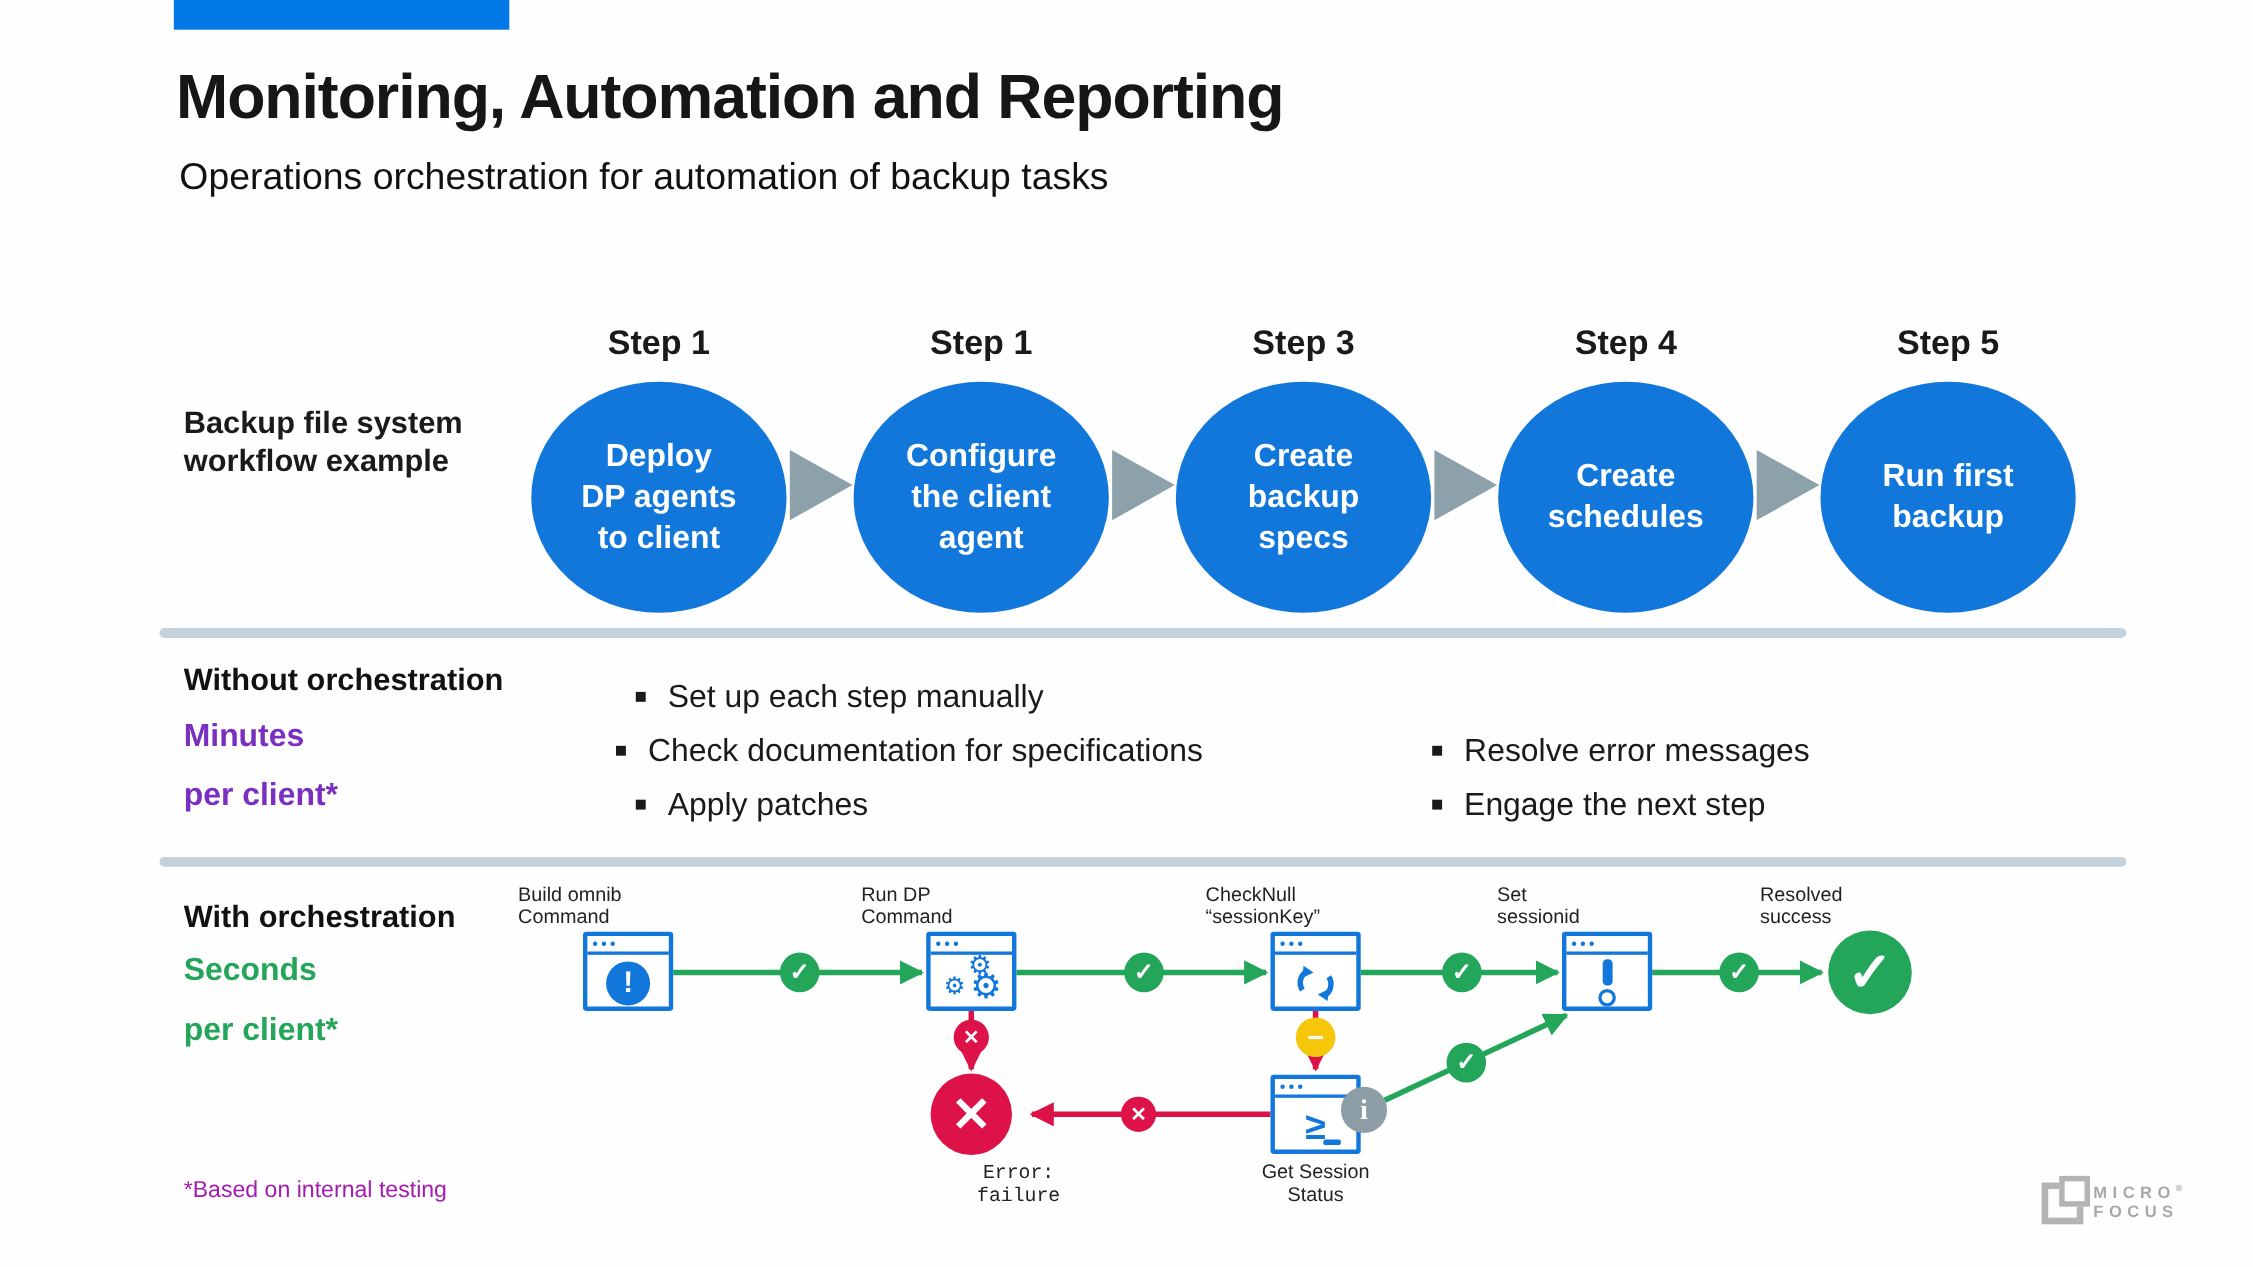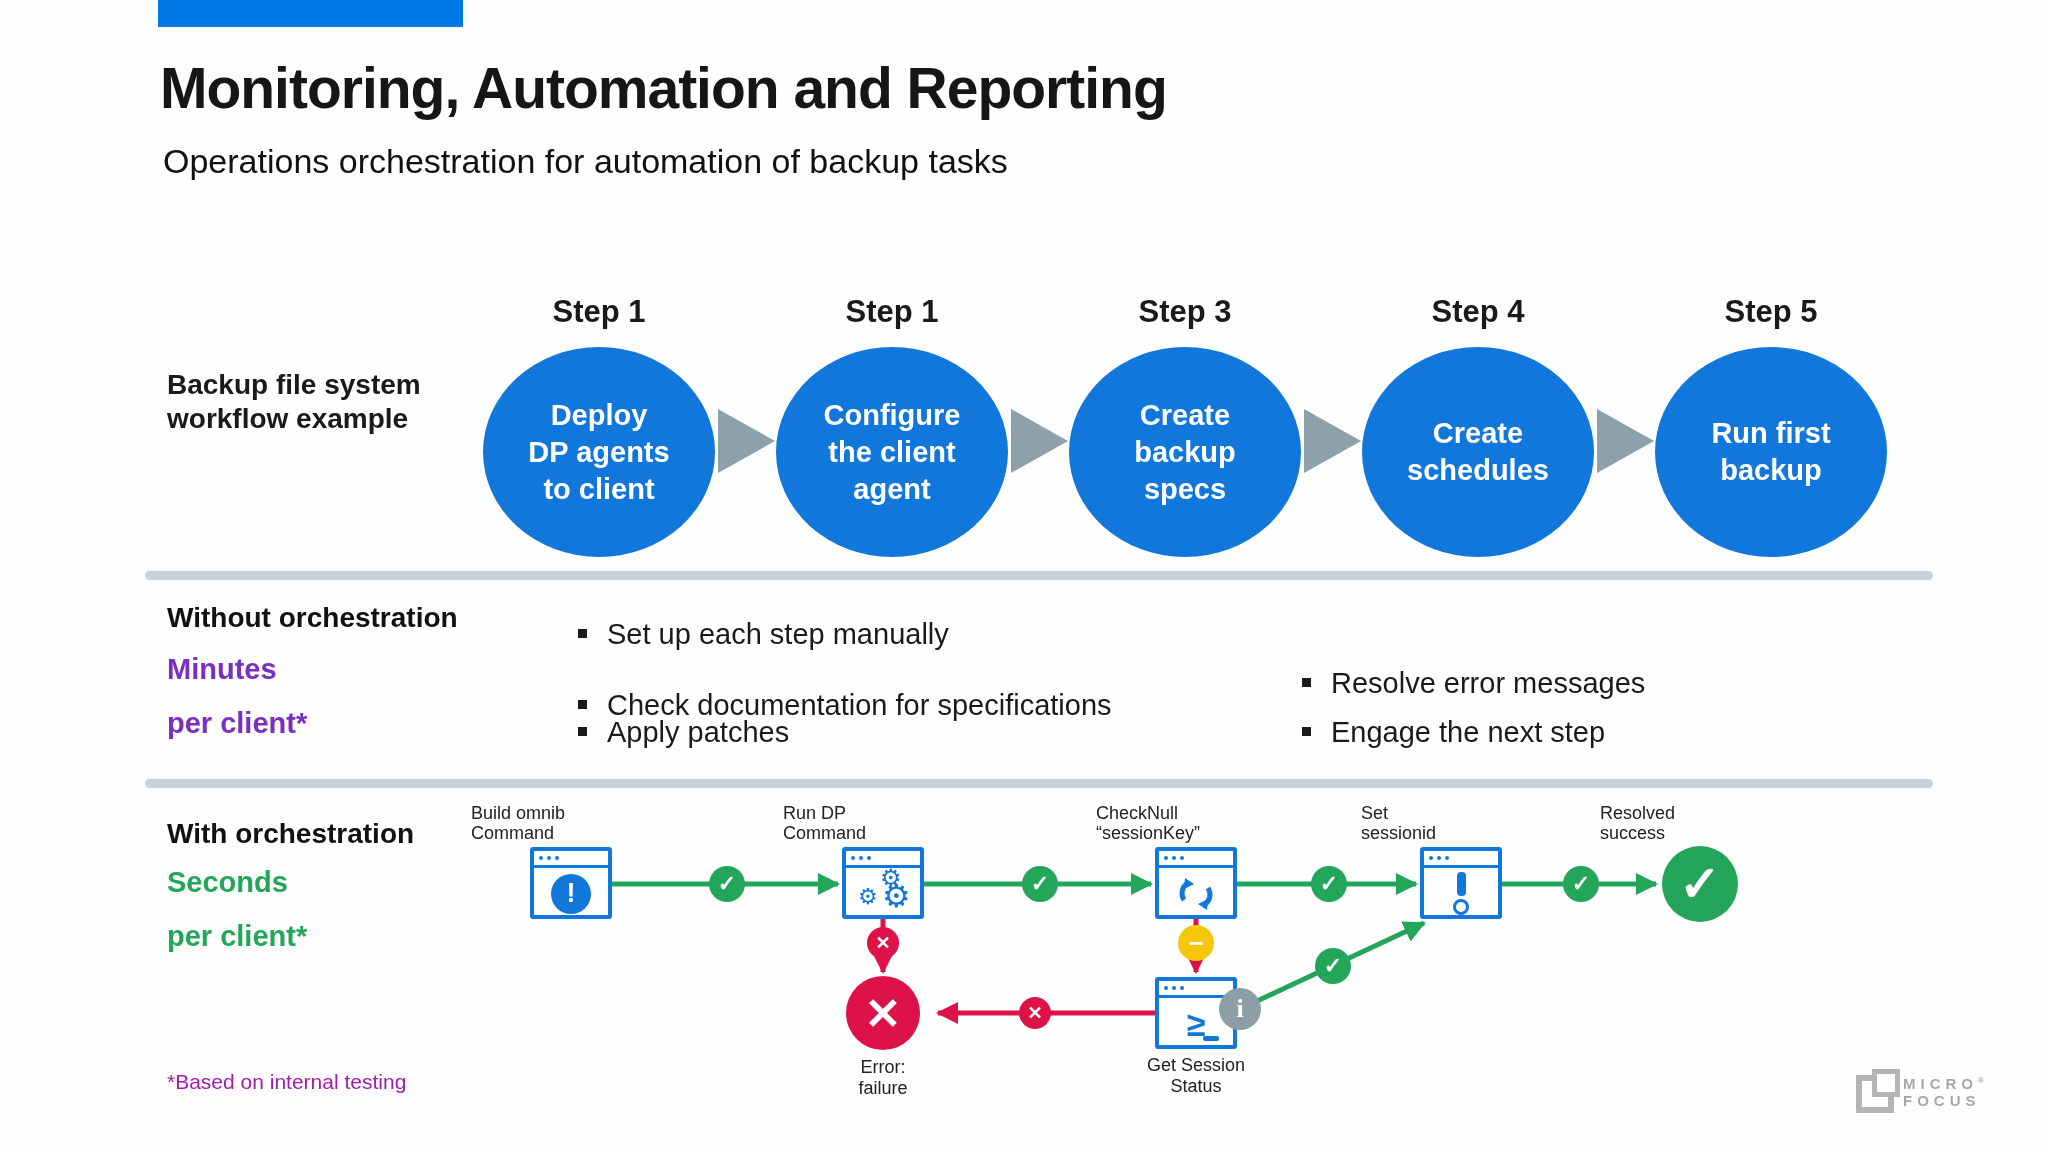--- a/index.html
+++ b/index.html
@@ -116,21 +116,21 @@
   <div class="abs divider" style="top:571px;"></div>
 
   <div class="abs sechead" style="top:602px;">Without orchestration</div>
   <div class="abs metric m-purple pre" style="top:642px;">Minutes
 per client*</div>
 
   <div class="abs bul" style="left:578px;top:615px;width:680px;">
       <span class="sq"></span>
       <span>Set up each step manually</span>
     </div>
-  <div class="abs bul" style="left:578px;top:664px;width:680px;margin-top:22px;">
+  <div class="abs bul" style="left:560px;top:664px;width:680px;">
       <span class="sq"></span>
       <span>Check documentation for specifications</span>
     </div>
   <div class="abs bul" style="left:578px;top:713px;width:680px;">
       <span class="sq"></span>
       <span>Apply patches</span>
     </div>
   <div class="abs bul" style="left:1302px;top:664px;width:640px;">
       <span class="sq"></span>
       <span>Resolve error messages</span>
@@ -266,21 +266,21 @@
   <div class="badge b-cross" style="left:867px;top:927px;">
       <span>✕</span>
     </div>
   <div class="badge b-cross" style="left:1019px;top:997px;">
       <span>✕</span>
     </div>
   <div class="badge b-minus" style="left:1178px;top:925px;">
       <span>−</span>
     </div>
 
-  <div class="abs blabel" style="left:783px;top:1057px;">Error:
+  <div class="abs blabel" style="left:826px;top:1057px;font-family:Liberation Mono, monospace;">Error:
 failure</div>
   <div class="abs blabel" style="left:1096px;top:1055px;">Get Session
 Status</div>
 
   <div class="abs foot">*Based on internal testing</div>
 
   <div class="abs lg-outer"></div>
   <div class="abs lg-inner"></div>
   <div class="abs lg-text">
     <div><span>MICRO</span><span class="lg-reg">®</span></div>

